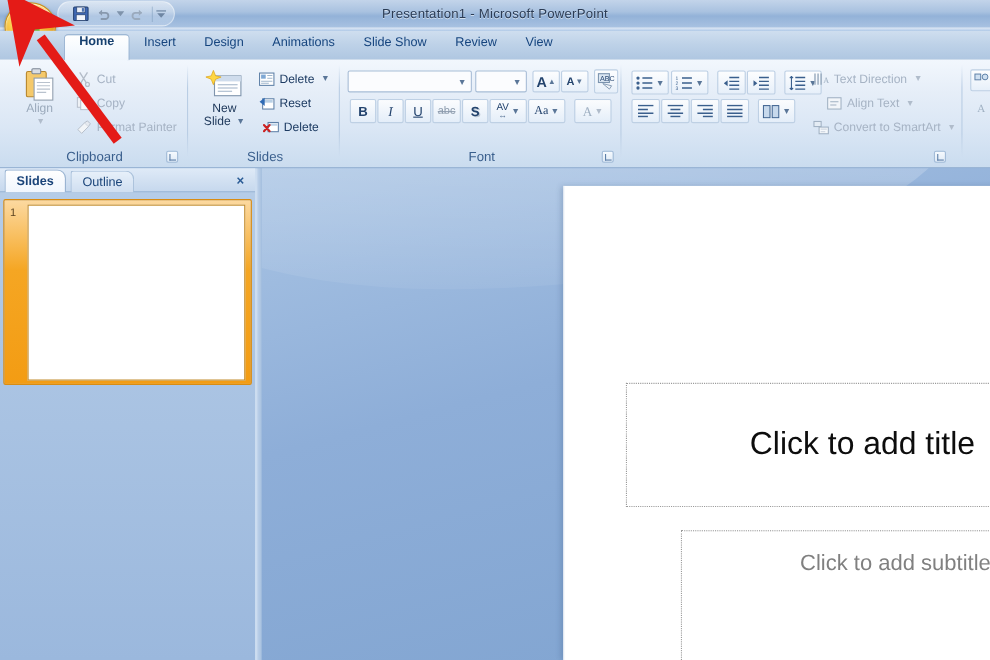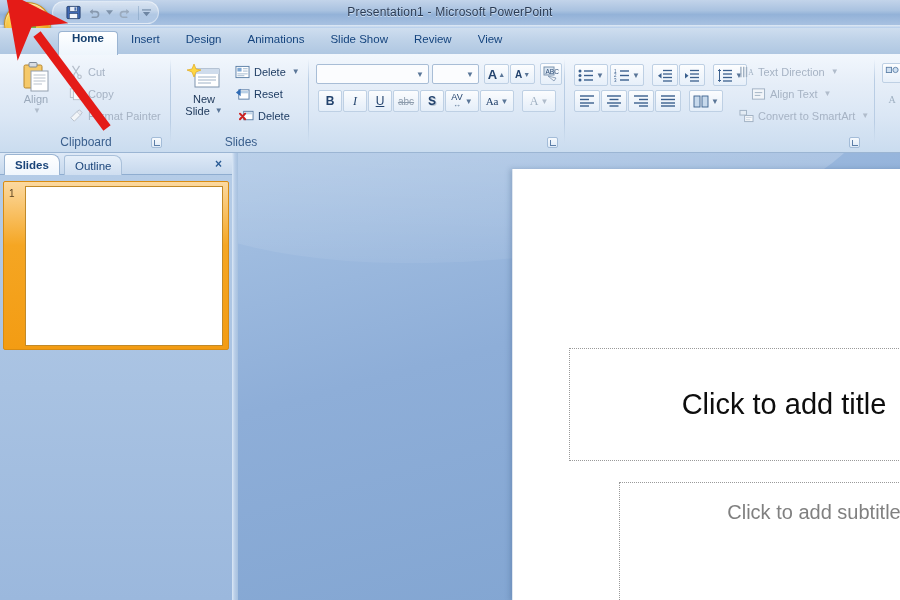--- a/index.html
+++ b/index.html
@@ -486,20 +486,21 @@
       </div>
       <div class="rbtn" style="left:166px; top:34px; width:34px; height:22px;">
         <span style="font-size:11px;font-family:'Liberation Serif',serif;">Aa</span>
         <span class="caret">▼</span>
       </div>
       <div class="rbtn" style="left:208px; top:34px; width:34px; height:22px;">
         <span style="font-size:12px;color:#9fb0c2;font-family:'Liberation Serif',serif;">A</span>
         <span class="caret dim">▼</span>
       </div>
     </div>
+    <div class="group-label">Font</div>
     <div class="launcher" style="right:4px;"></div>
   </div>
   <div class="group-div" style="left:564px;"></div>
 
   <div class="group" style="left:570px; width:300px;">
     <div class="group-body">
       <div class="rbtn" style="left:4px; top:8px; width:34px; height:22px;">
         <svg width="16" height="13" viewBox="0 0 16 13">
           <g fill="#3a5f8d">
               <circle cx="2" cy="2" r="1.5"></circle>

